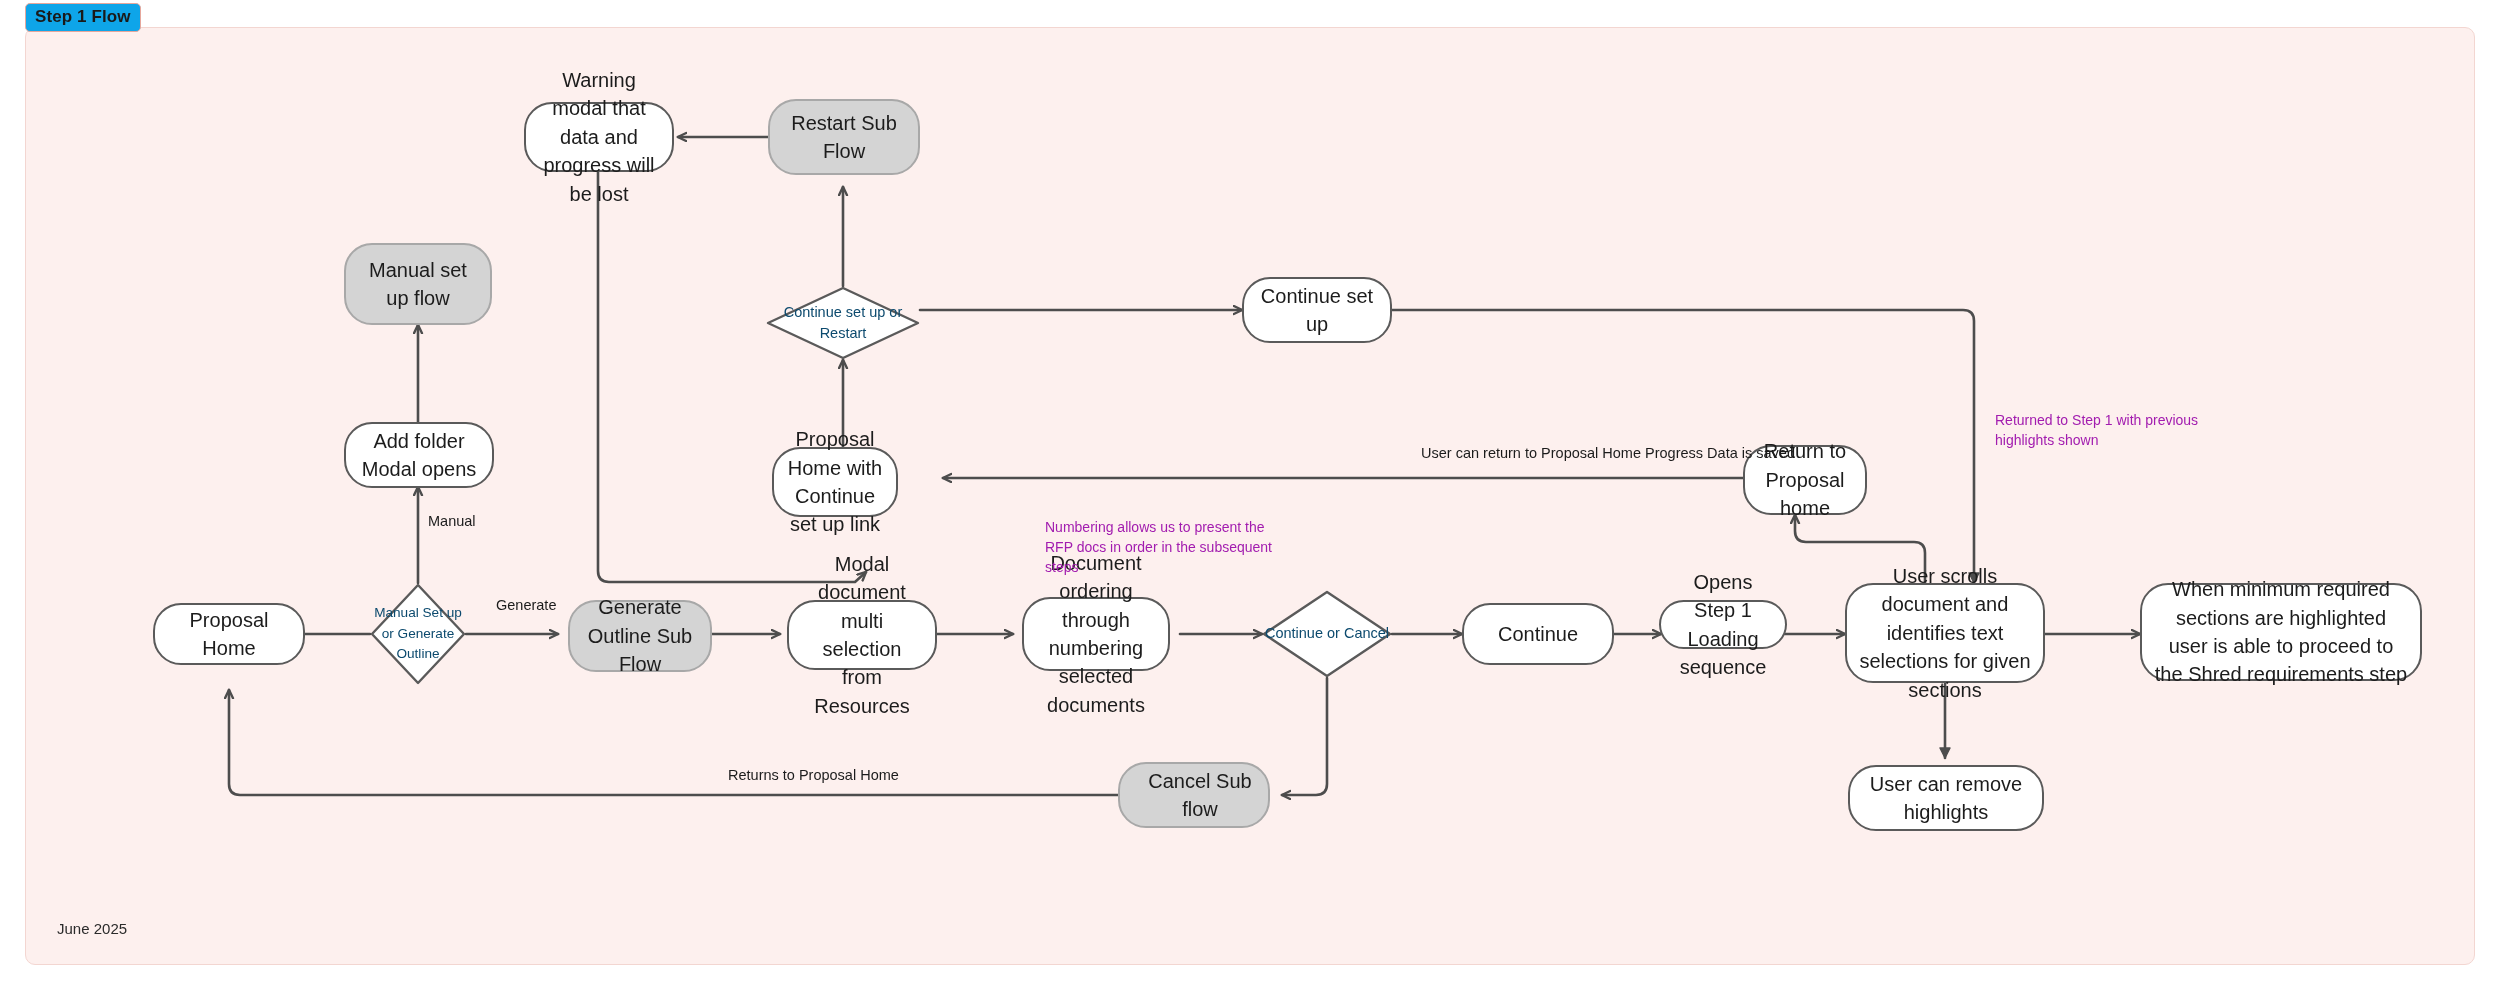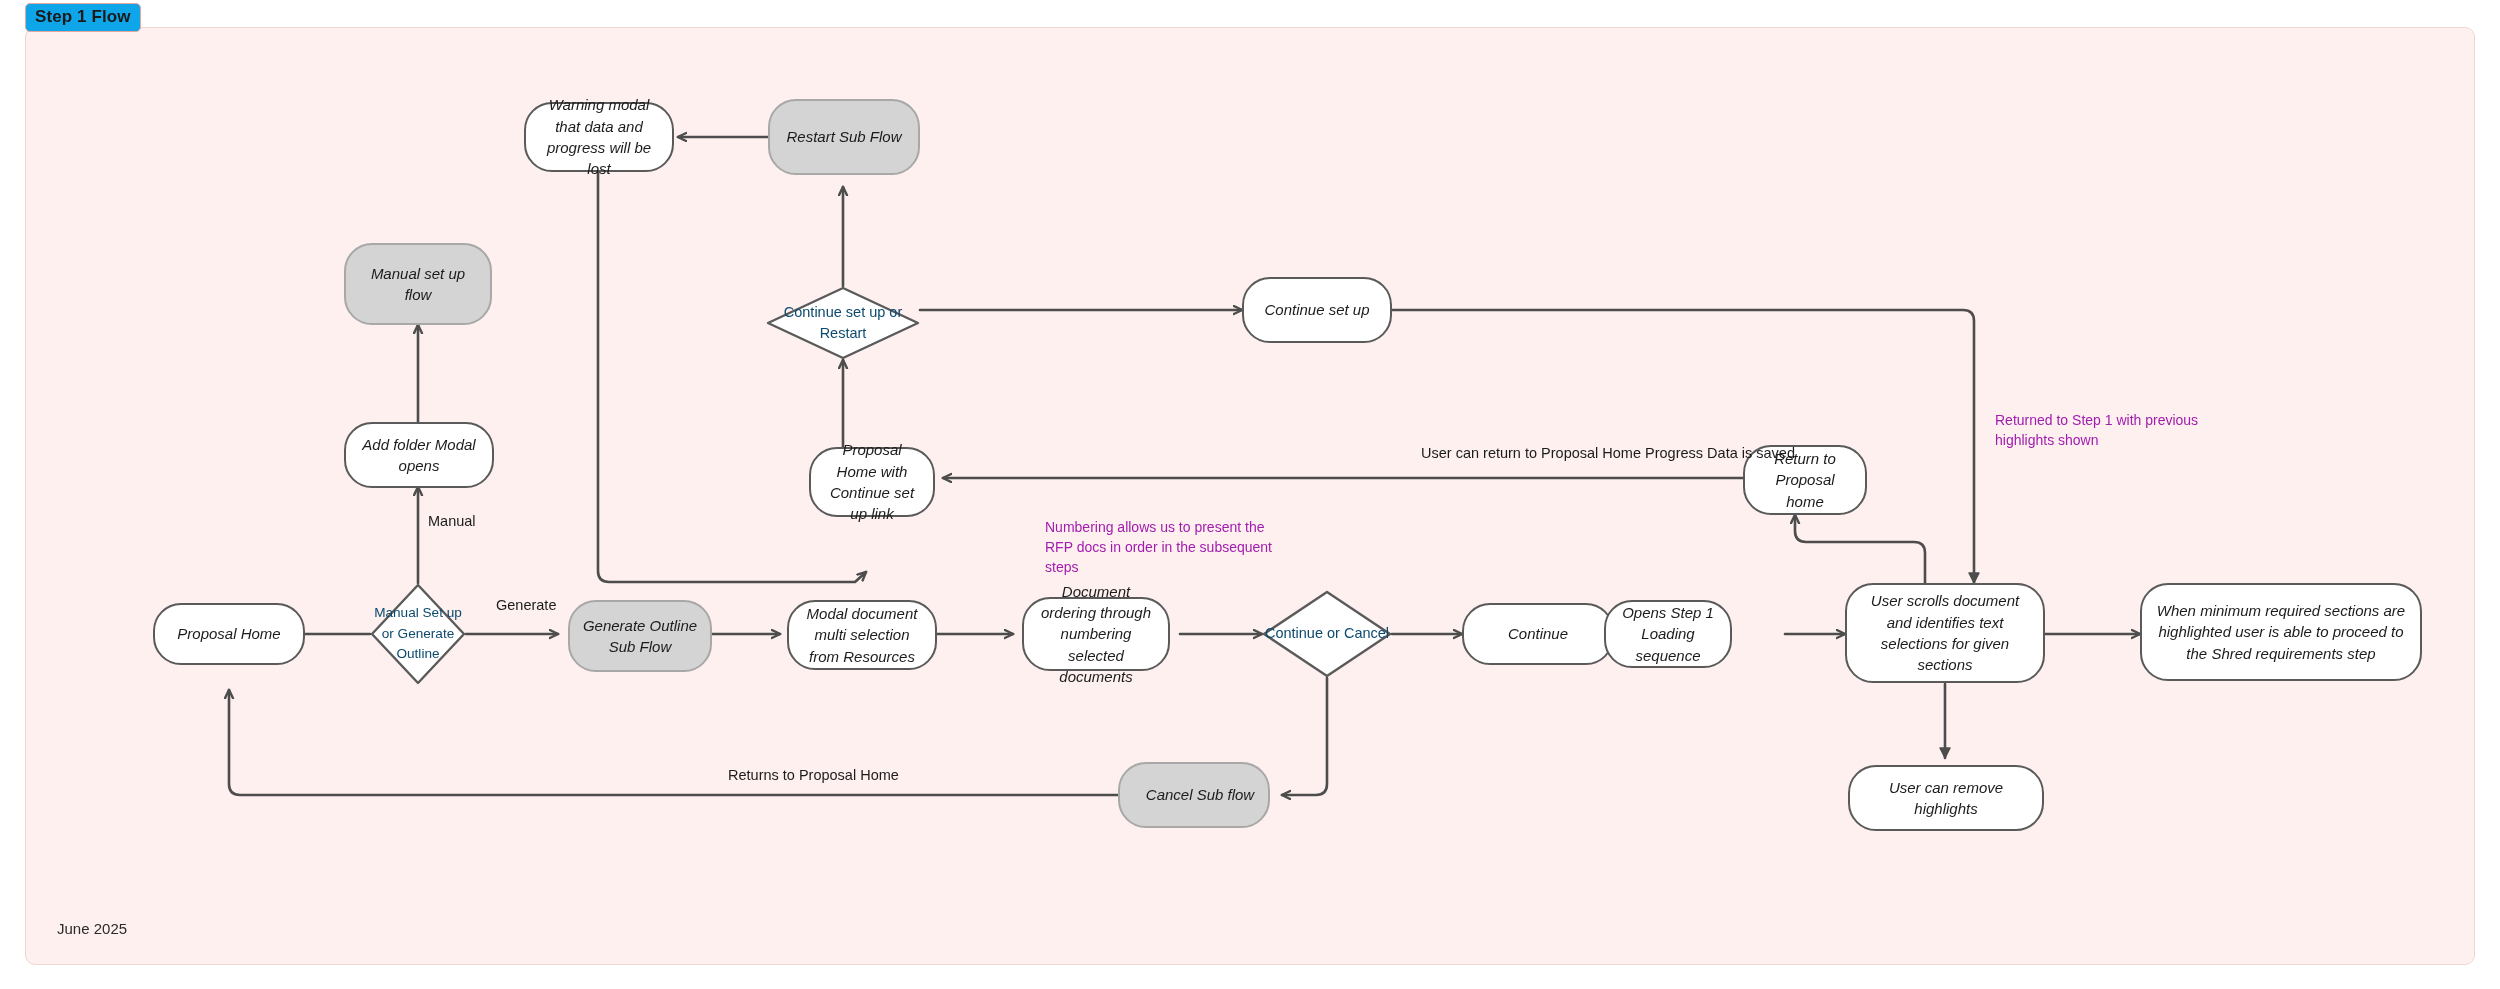--- a/index.html
+++ b/index.html
@@ -24,21 +24,21 @@
 
   
   #edges{position:absolute;left:0;top:0;width:2500px;height:989px;z-index:5;}
   .edge{fill:none;stroke:#4d4d4d;stroke-width:2.6;stroke-linecap:round;stroke-linejoin:round;}
 
   
   .node{
     position:absolute;z-index:12;box-sizing:border-box;
     display:flex;align-items:center;justify-content:center;text-align:center;
     border:2.4px solid #5a5a5a;background:#ffffff;border-radius:28px;
-    font-size:15px;line-height:1.42;color:#1c1c1c;padding:4px 12px;font-style:italic;
+    font-size:20px;line-height:1.42;color:#1c1c1c;padding:4px 12px;
   }
   .node.gray{background:#d4d4d4;border-color:#a8a8a8;}
   .node .lbl{display:block;}
 
   
   .diamond{position:absolute;z-index:12;}
   .diamond svg{position:absolute;left:0;top:0;overflow:visible;}
   .diamond .dtxt{
     position:absolute;left:0;top:0;width:100%;height:100%;
     display:flex;align-items:center;justify-content:center;text-align:center;
@@ -135,21 +135,21 @@
   </div>
 
   <div class="node" style="left:1242px;top:277px;width:150px;height:66px;">
     <span class="lbl">Continue set up</span>
   </div>
 
   <div class="node" style="left:344px;top:422px;width:150px;height:66px;">
     <span class="lbl">Add folder Modal opens</span>
   </div>
 
-  <div class="node" style="left:809px;top:447px;width:126px;height:70px;">
+  <div class="node" style="left:772px;top:447px;width:126px;height:70px;">
     <span class="lbl">Proposal Home with Continue set up link</span>
   </div>
 
   <div class="node" style="left:1743px;top:445px;width:124px;height:70px;">
     <span class="lbl">Return to Proposal home</span>
   </div>
 
   <div class="node" style="left:153px;top:603px;width:152px;height:62px;">
     <span class="lbl">Proposal Home</span>
   </div>
@@ -181,21 +181,21 @@
     </svg>
     <div class="dtxt">
         <span>Continue or Cancel</span>
       </div>
   </div>
 
   <div class="node" style="left:1462px;top:603px;width:152px;height:62px;">
     <span class="lbl">Continue</span>
   </div>
 
-  <div class="node" style="left:1604px;top:600px;width:128px;height:68px;justify-content:flex-end;">
+  <div class="node" style="left:1659px;top:600px;width:128px;height:49px;justify-content:flex-end;">
     <span class="lbl">Opens Step 1 Loading sequence</span>
   </div>
 
   <div class="node" style="left:1845px;top:583px;width:200px;height:100px;">
     <span class="lbl">User scrolls document and identifies text selections for given sections</span>
   </div>
 
   <div class="node" style="left:2140px;top:583px;width:282px;height:98px;">
     <span class="lbl">When minimum required sections are highlighted user is able to proceed to the Shred requirements step</span>
   </div>

